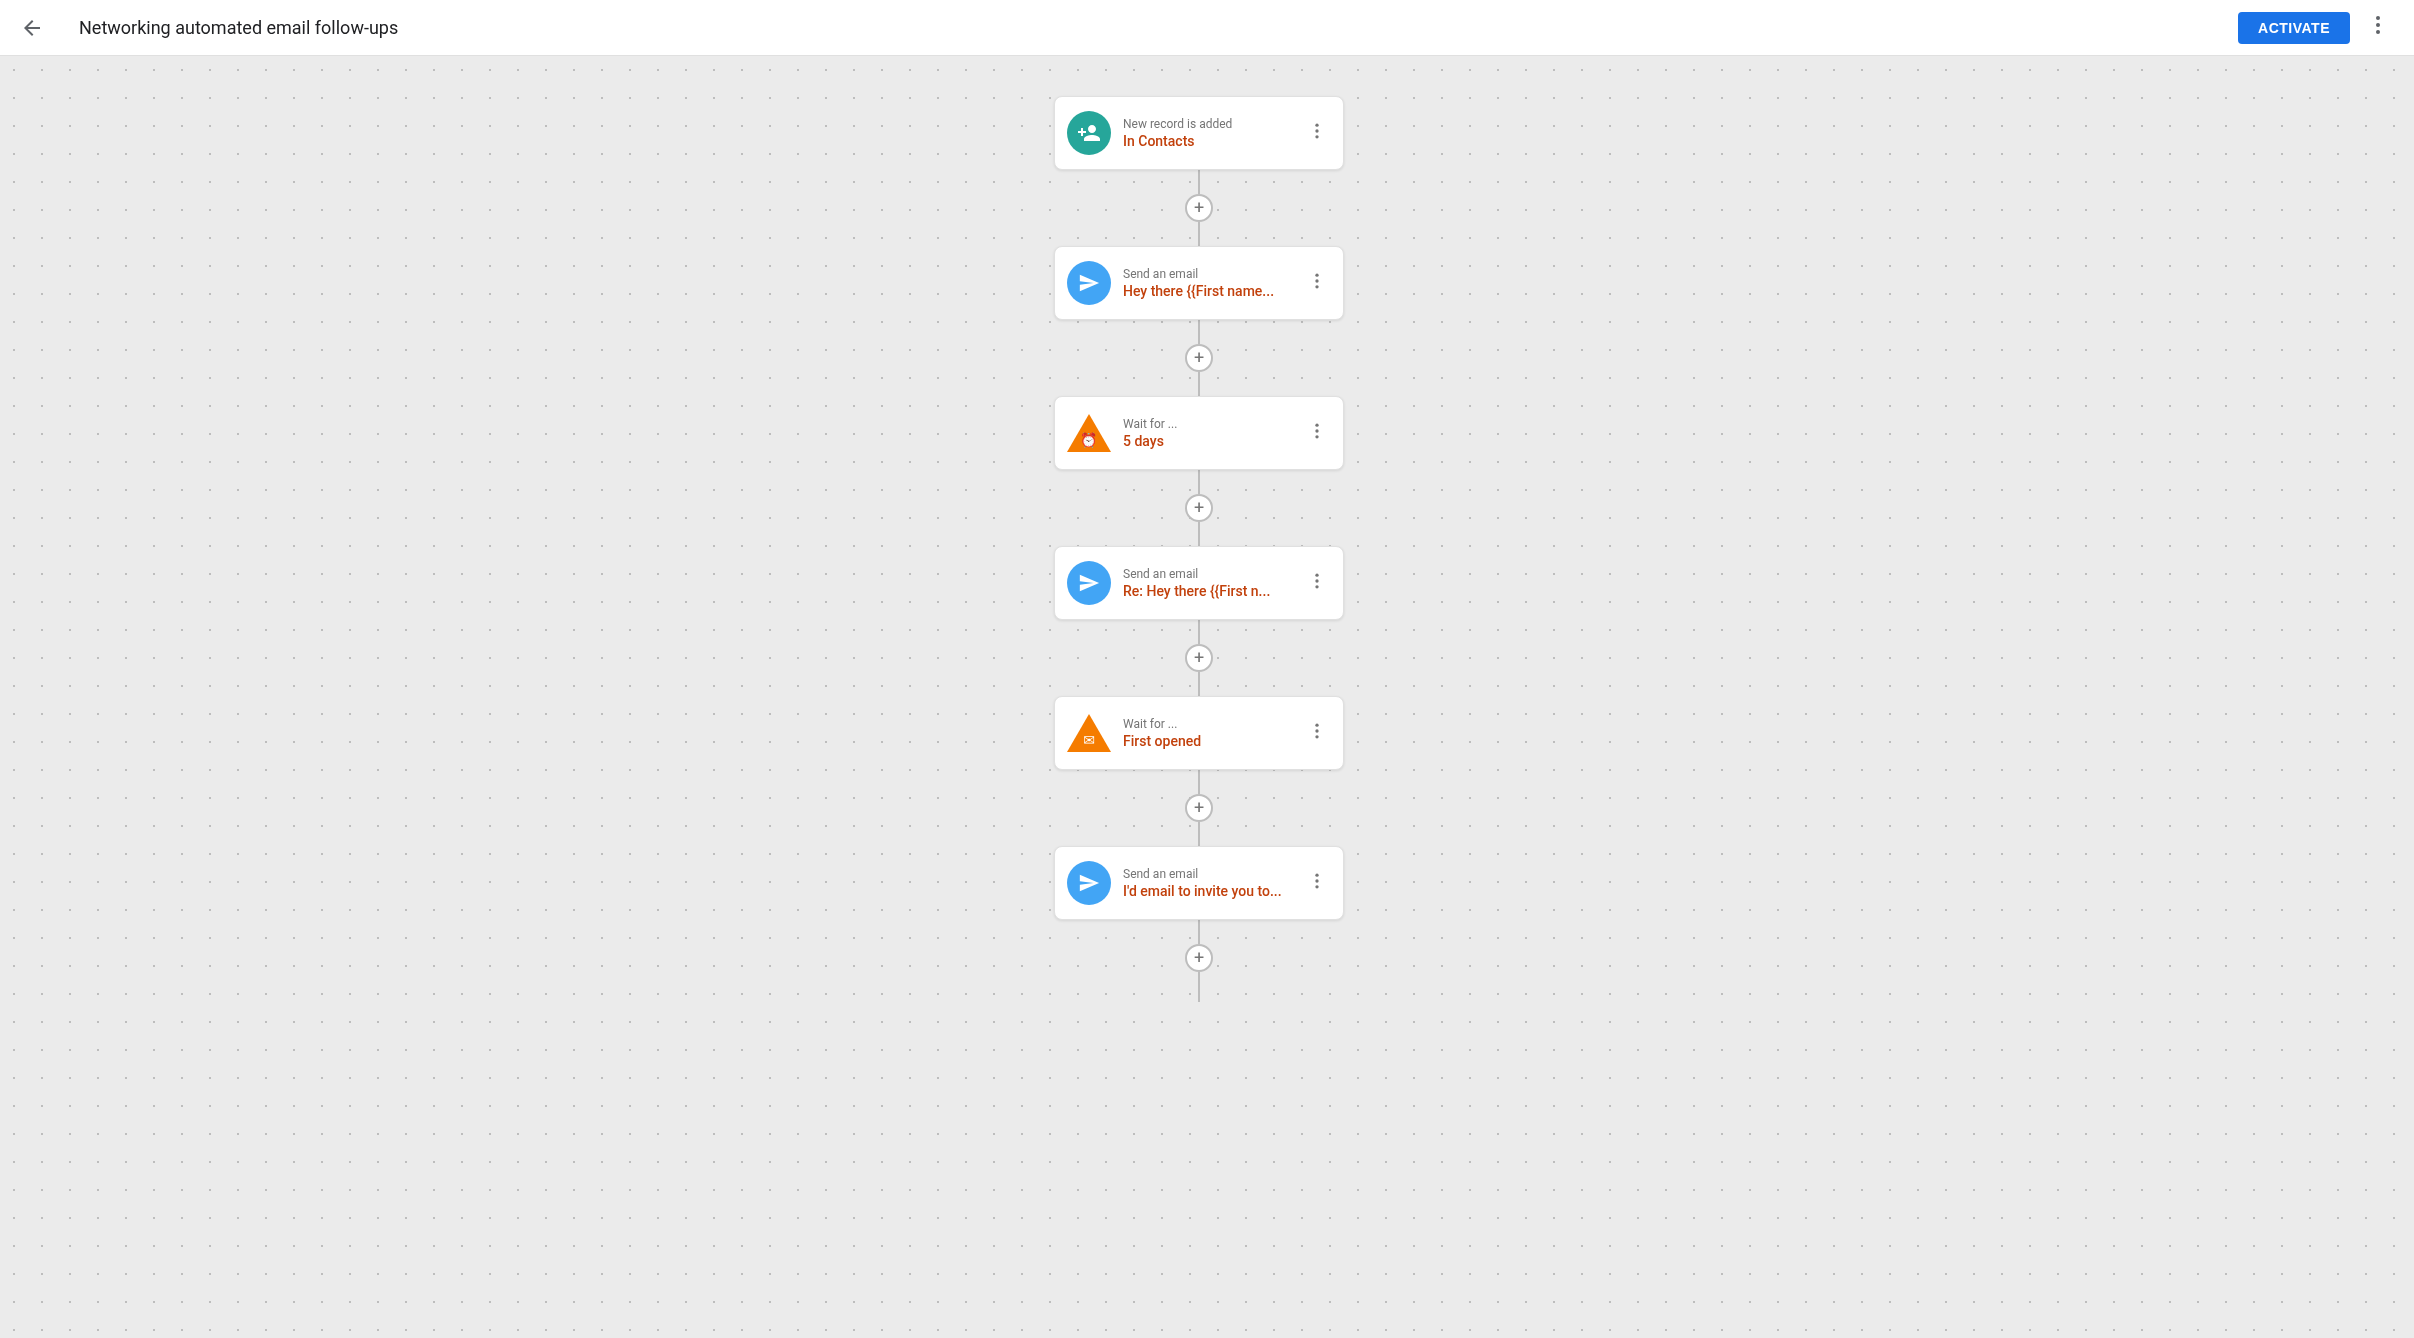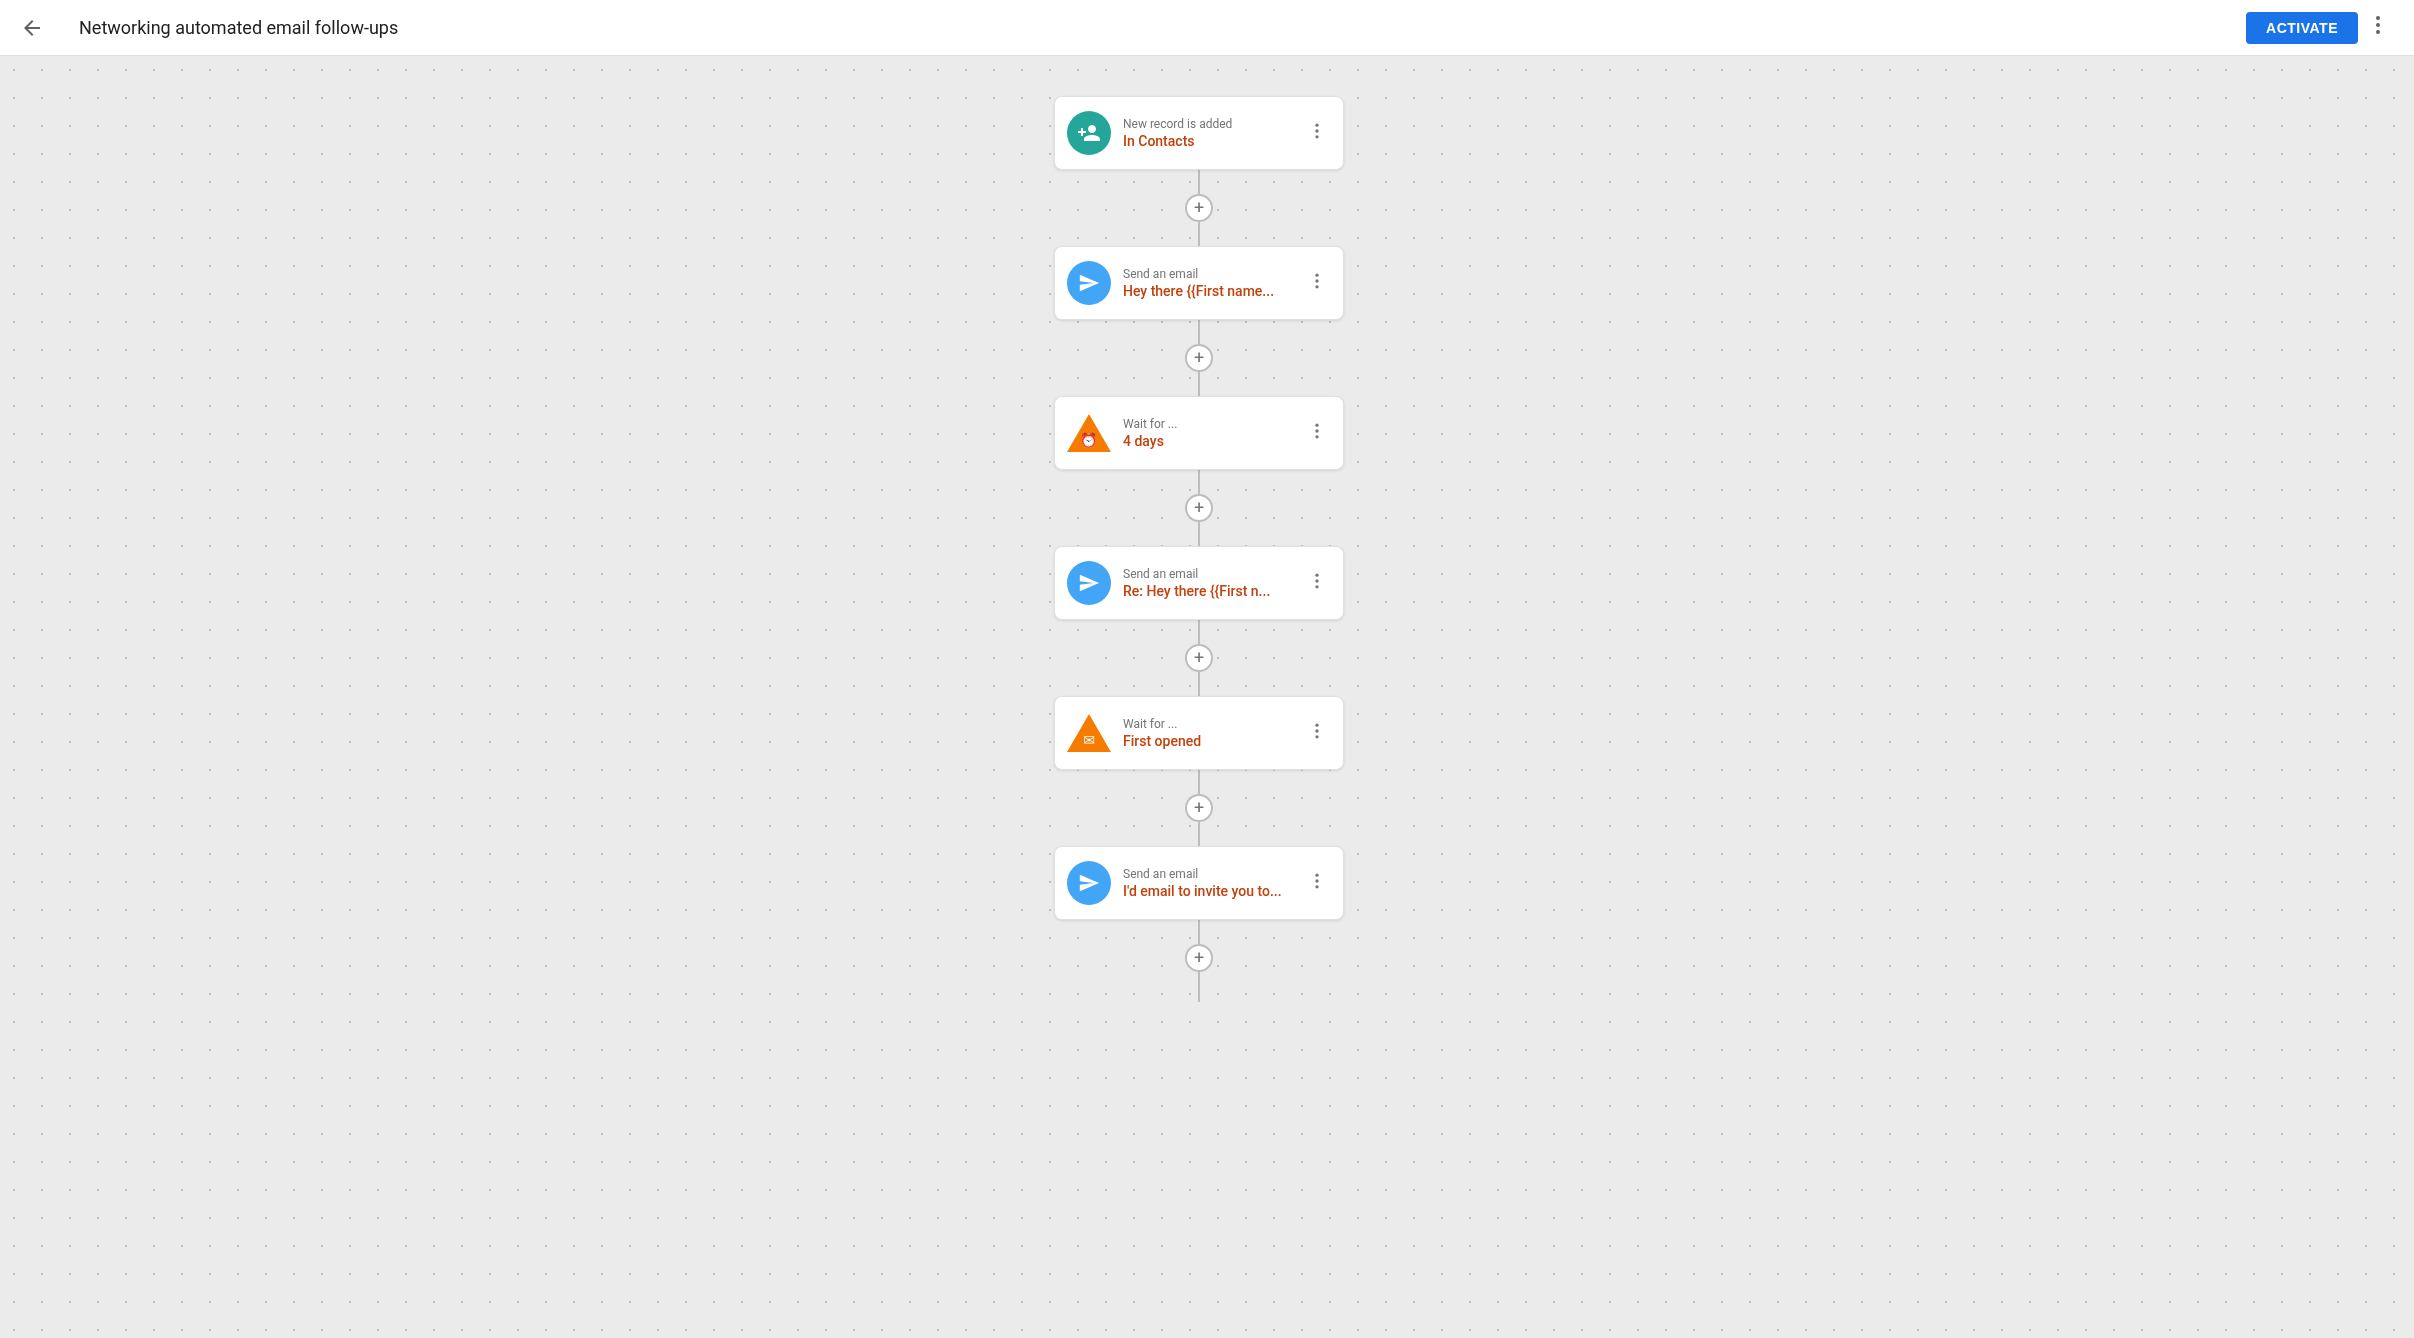--- a/index.html
+++ b/index.html
@@ -38,20 +38,21 @@
       padding: 4px;
     }
     .page-title {
       font-size: 18px;
       color: #202124;
       font-weight: 400;
     }
     .header-right {
       display: flex;
       align-items: center;
+      gap: 8px;
       margin-left: 19px;
     }
     .activate-btn {
       background: #1a73e8;
       color: #fff;
       border: none;
       border-radius: 4px;
       padding: 8px 20px;
       font-size: 14px;
       font-weight: 600;
@@ -273,21 +274,21 @@
 
     <div class="node-card">
       <div class="node-icon-wrap" style="background:transparent;">
         <div class="triangle-clock">
           <div class="triangle-shape" style="border-bottom-color:#f57c00;"></div>
           <span class="clock-icon">⏰</span>
         </div>
       </div>
       <div class="node-text">
         <div class="node-label">Wait for ...</div>
-        <div class="node-value">4 days</div>
+        <div class="node-value">5 days</div>
       </div>
       <button class="node-menu">
         <svg width="20" height="20" viewBox="0 0 24 24" fill="#757575">
           <circle cx="12" cy="5" r="2"></circle>
             <circle cx="12" cy="12" r="2"></circle>
             <circle cx="12" cy="19" r="2"></circle>
         </svg>
       </button>
     </div>
 

